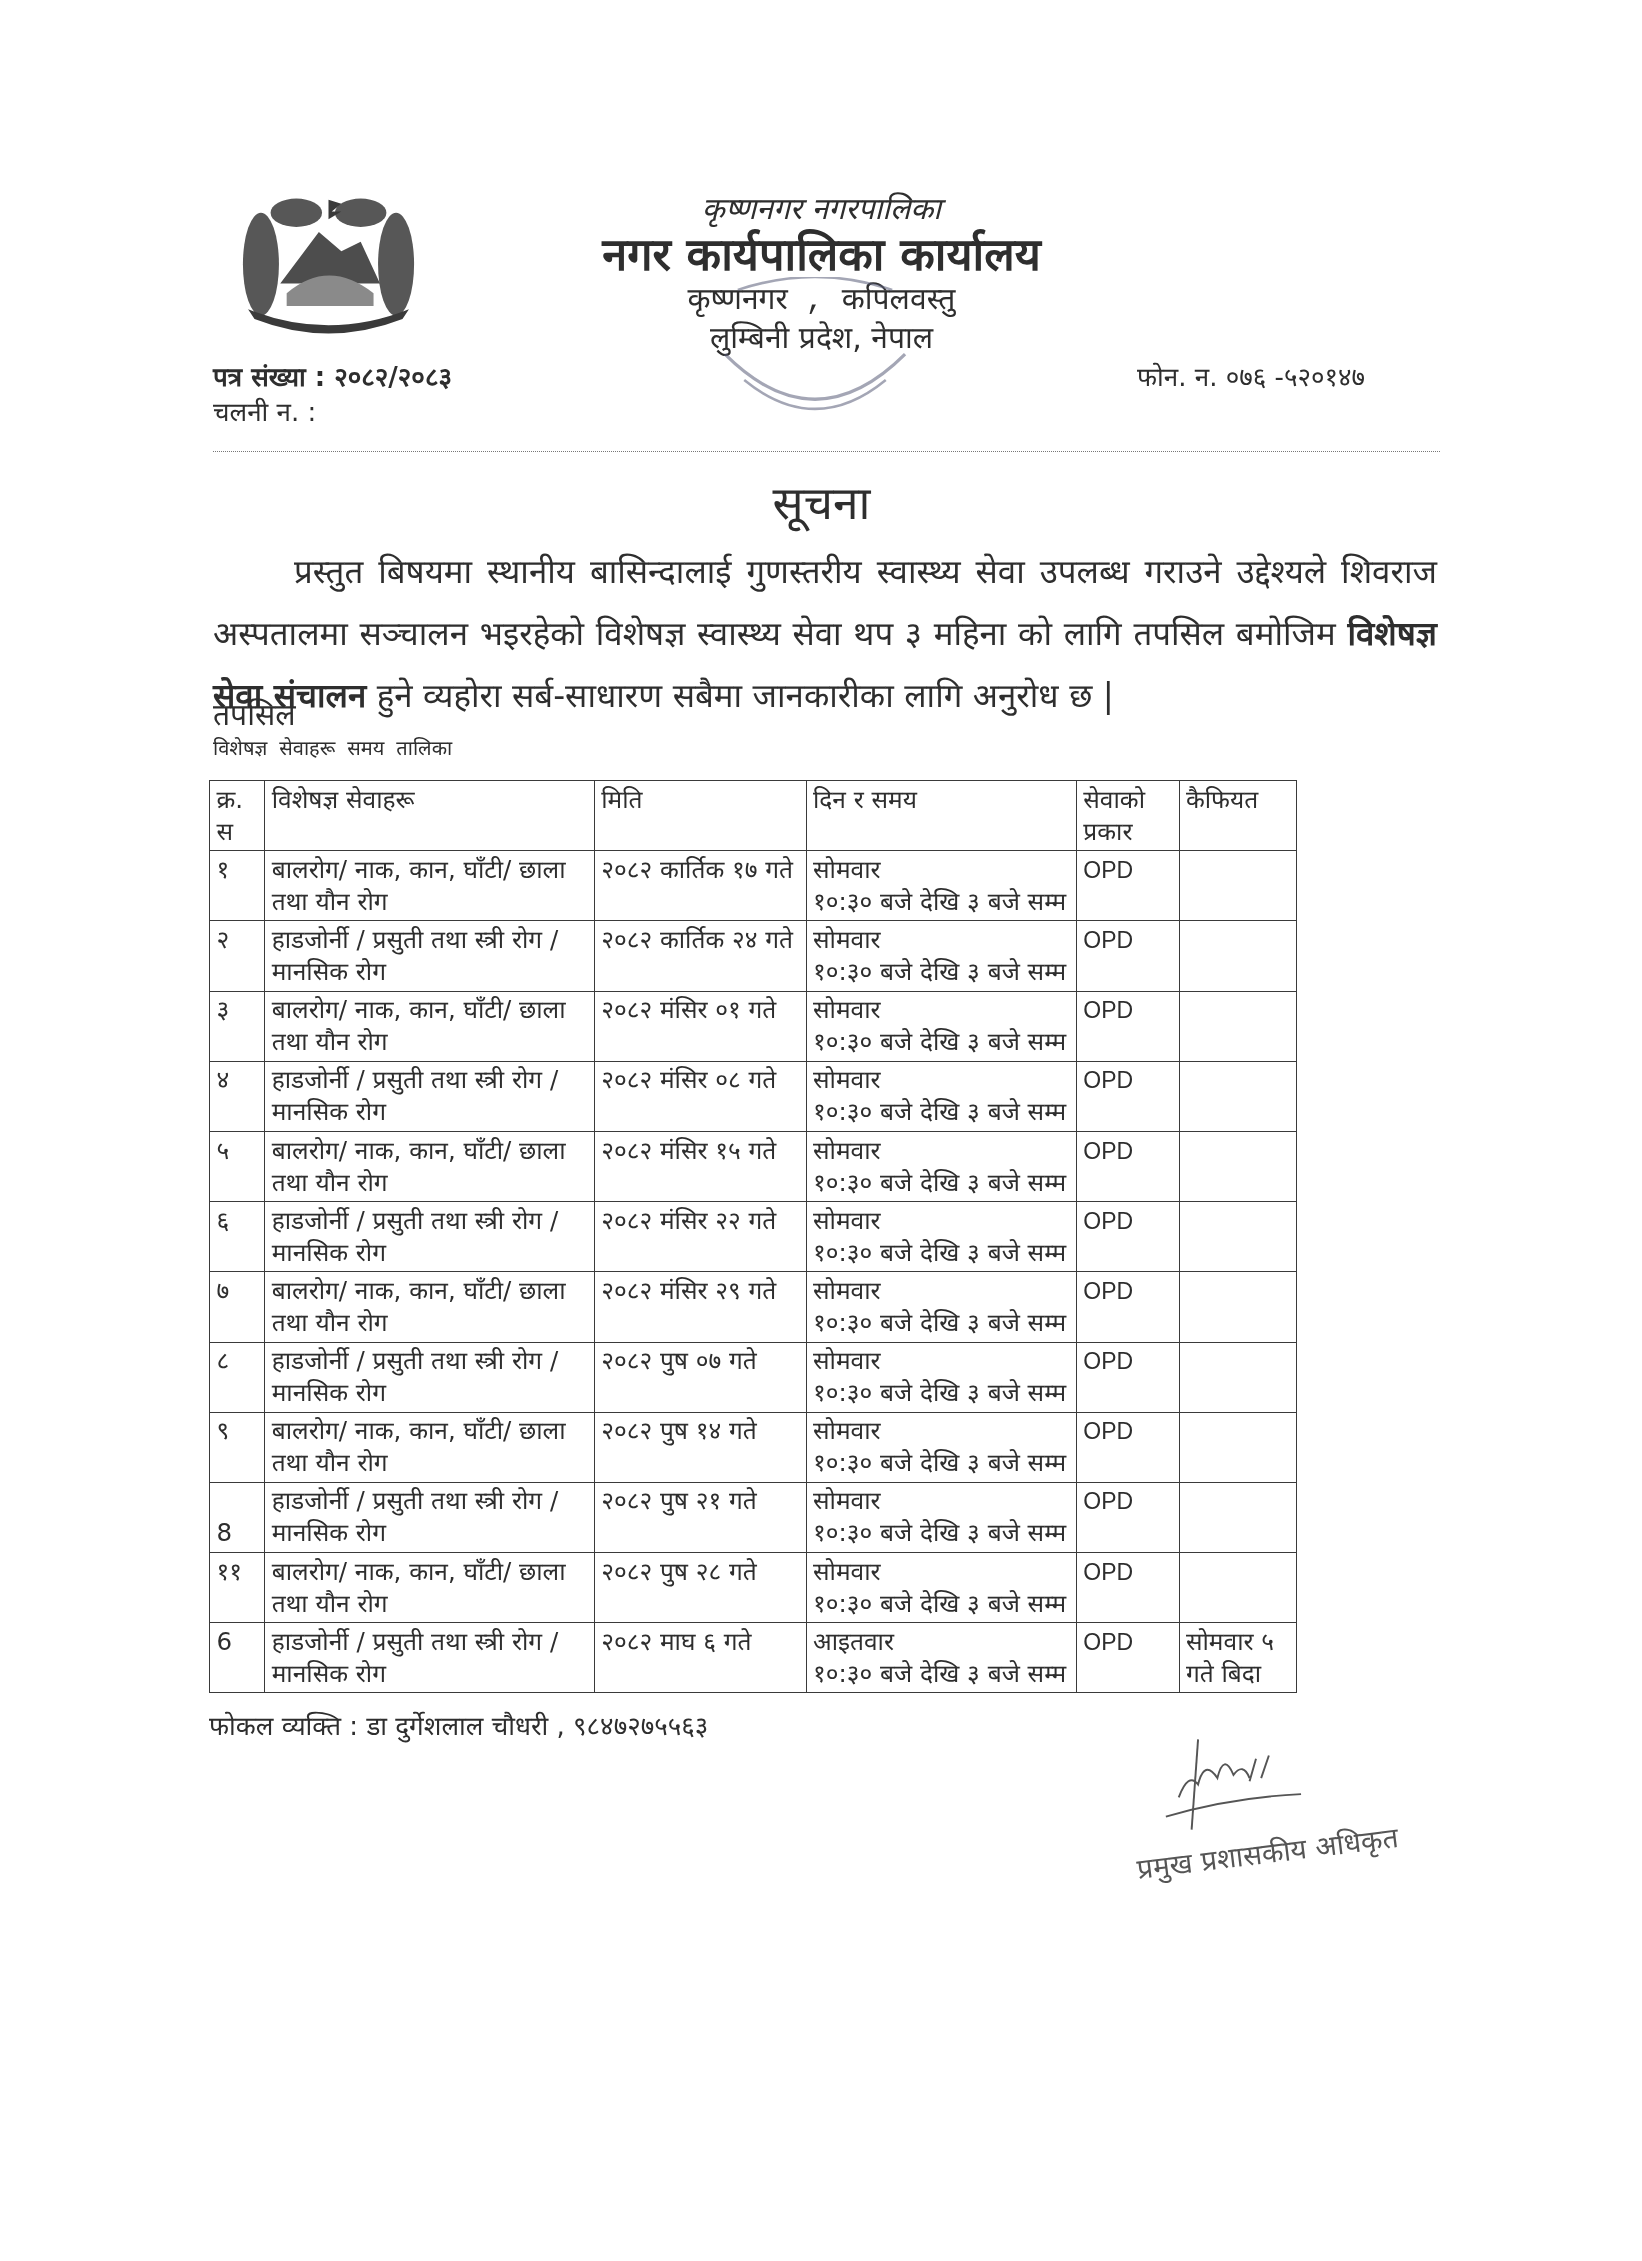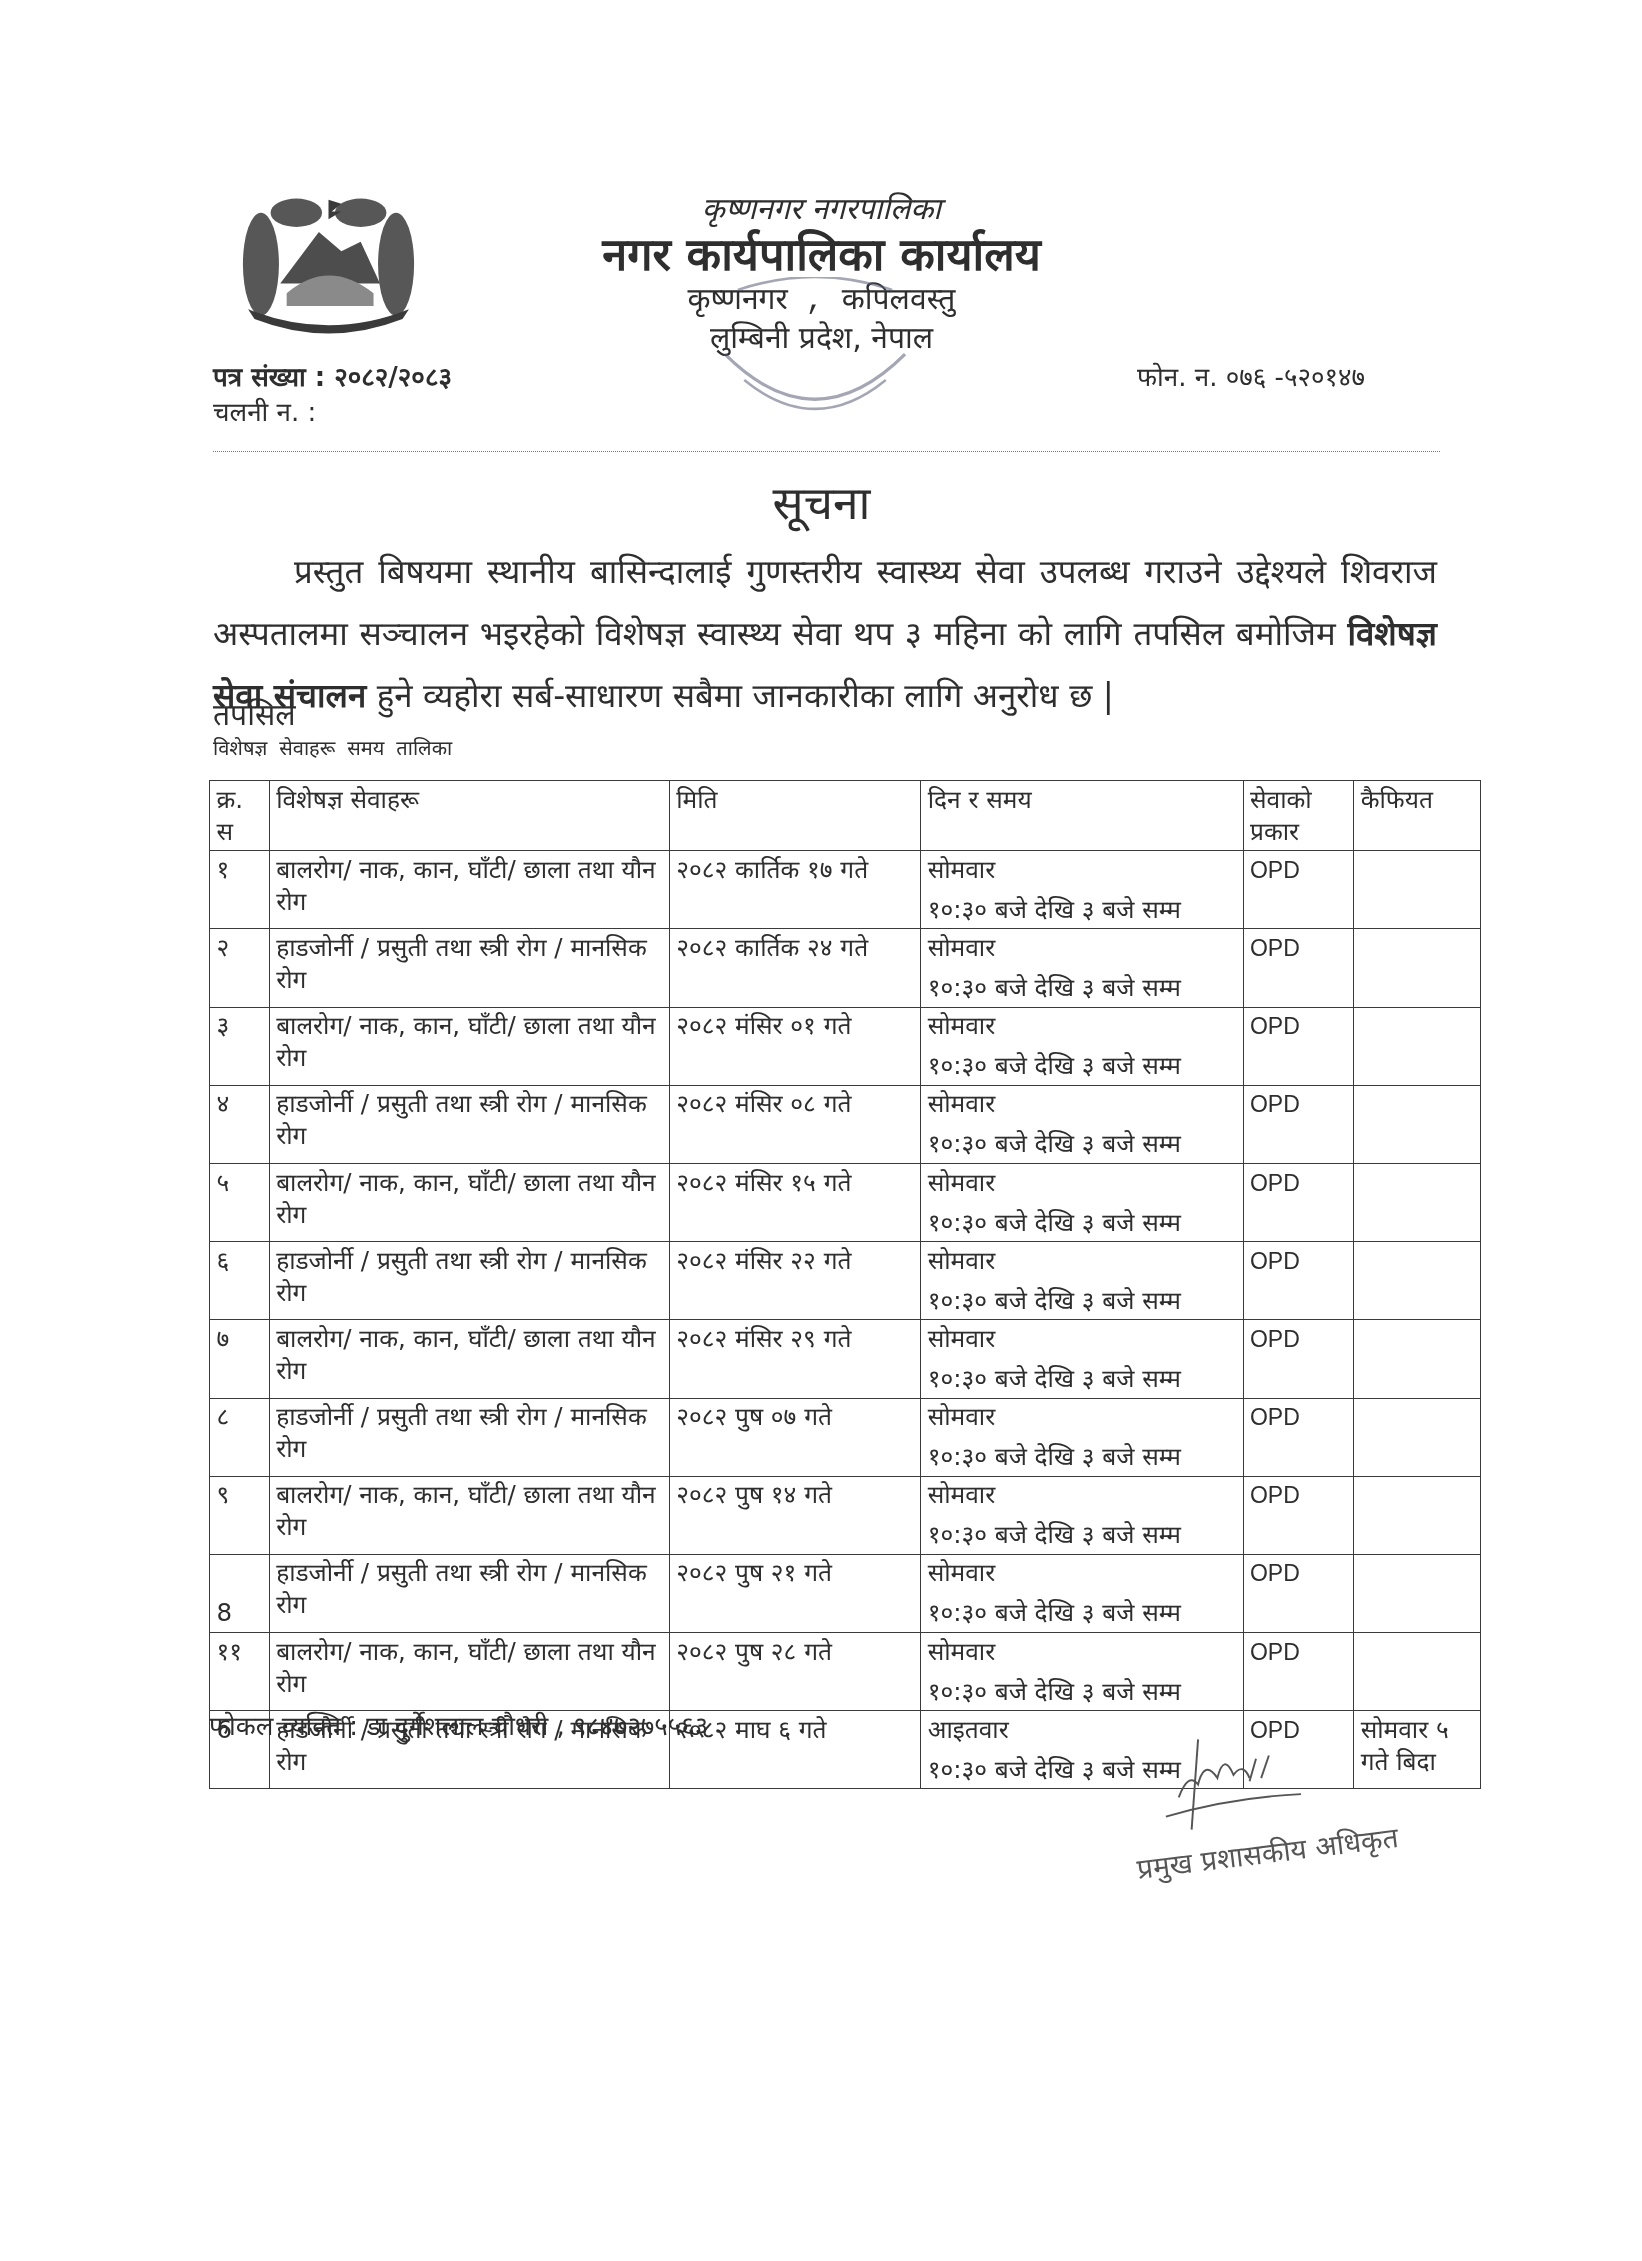--- a/index.html
+++ b/index.html
@@ -18,36 +18,36 @@
   .chalani { left: 213px; top: 393px; font-size: 26px; }
   .phone { left: 1137px; top: 358px; font-size: 26px; }
   .stamp { left: 699px; top: 277px; width: 232px; height: 148px; opacity: 0.55; }
   .rule { left: 213px; top: 451px; width: 1227px; border-top: 1.9px dotted #777; }
   .notice-title { left: 0; width: 1643px; text-align: center; top: 470px; font-size: 46px; }
   .para { left: 213px; top: 541px; width: 1224px; font-size: 33px; line-height: 62px; text-align: justify; text-indent: 81px; }
   .para b { font-weight: bold; }
   .tapasil { left: 213px; top: 693px; font-size: 30px; }
   .tbl-title { left: 213px; top: 734px; font-size: 20px; font-family: Liberation Mono, monospace; }
   table.sched {
-    position: absolute; left: 209px; top: 780px; width: 1272px;
+    position: absolute; left: 209px; top: 780px; width: 1088px;
     border-collapse: collapse; font-size: 24.5px; line-height: 32px;
   }
   table.sched td, table.sched th {
     border: 1.9px solid #3a3a3a; vertical-align: top; padding: 2.6px 6.4px; text-align: left; font-weight: normal;
   }
   table.sched th { height: 64px; }
   table.sched td { height: 64px; }
   .c-sn { width: 46px; }
   .c-svc { width: 387px; }
   .c-date { width: 238px; }
   .c-time { width: 309px; }
   .c-type { width: 97px; }
   .c-rem { width: 113px; }
   .time-line { display: block; }
-  .time-line2 { display: block; margin-top: 8px; }
+  .time-line2 { display: block; margin-top: 0; }
   .opd { font-family: "Liberation Sans", sans-serif; font-size: 23px; }
   .sn-bottom { vertical-align: bottom !important; }
   .focal { left: 209px; top: 1707px; font-size: 26px; }
   .sign { left: 1153px; top: 1733px; width: 206px; height: 103px; }
   .signer { left: 1137px; top: 1849px; font-size: 28px; transform: rotate(-7deg); transform-origin: left center; color: #555; }
 </style>
 </head>
 <body>
 
 <div class="abs emblem">

